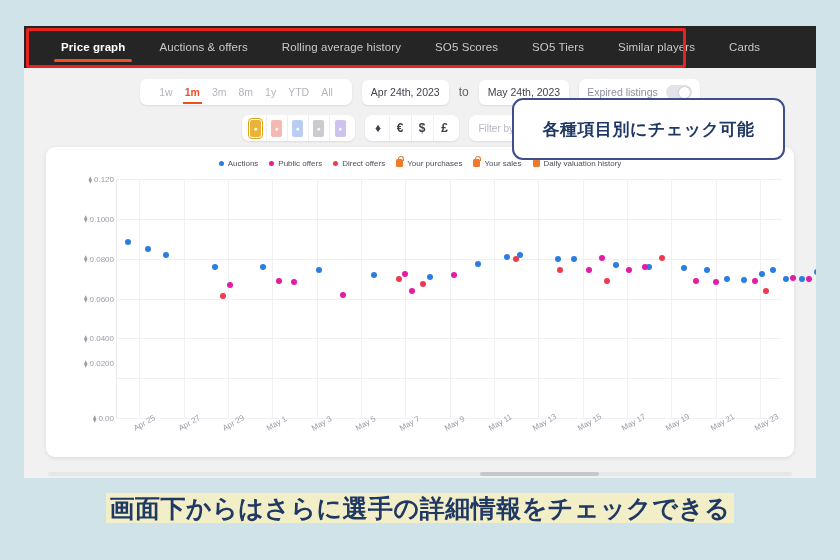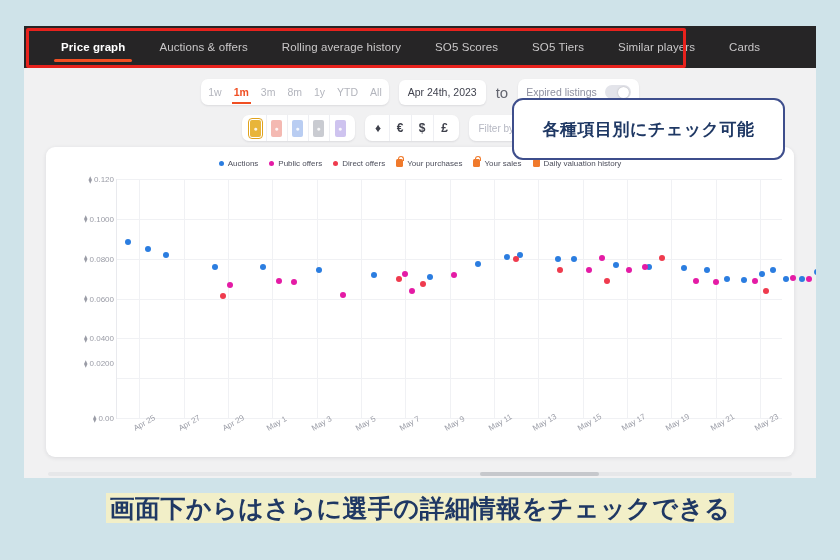--- a/index.html
+++ b/index.html
@@ -80,21 +80,21 @@
   .pill {
     background: #ffffff;
     border-radius: 7px;
     height: 26px;
     display: flex;
     align-items: center;
     box-shadow: 0 1px 2px rgba(30,30,50,.10);
   }
 
   
-  #range-pill { padding: 0 2px; gap: 2px; }
+  #range-pill { padding: 0 14px; gap: 2px; }
   .range-opt {
     font-size: 10.5px;
     color: #b3b5bd;
     padding: 3px 5px;
     position: relative;
     cursor: pointer;
   }
   .range-opt.active { color: #f04f23; font-weight: bold; }
   .range-opt.active::after {
     content: "";
@@ -108,21 +108,21 @@
     background: #ffffff;
     border-radius: 6px;
     height: 25px;
     display: flex;
     align-items: center;
     padding: 0 9px;
     font-size: 10.5px;
     color: #41434f;
     box-shadow: 0 1px 2px rgba(30,30,50,.10);
   }
-  .date-sep { font-size: 15px; color: #63656f; }
+  .date-sep { font-size: 12px; color: #63656f; }
 
   #expired-toggle {
     display: flex;
     align-items: center;
     gap: 8px;
     background: #ffffff;
     border-radius: 7px;
     height: 26px;
     padding: 0 8px;
     box-shadow: 0 1px 2px rgba(30,30,50,.10);
@@ -374,20 +374,23 @@
           <span class="range-opt">8m</span>
           <span class="range-opt">1y</span>
           <span class="range-opt">YTD</span>
           <span class="range-opt">All</span>
         </div>
 
       <div class="date-box">
         <span>Apr 24th, 2023</span>
       </div>
       <span class="date-sep">to</span>
+      <div class="date-box">
+        <span>May 24th, 2023</span>
+      </div>
 
       <div id="expired-toggle">
         <span class="lbl">Expired listings</span>
         <span class="switch"></span>
       </div>
     </div>
 
     <div class="ctl-row row2">
       <div class="pill" id="rarity-pill">
           <span class="rarity">

